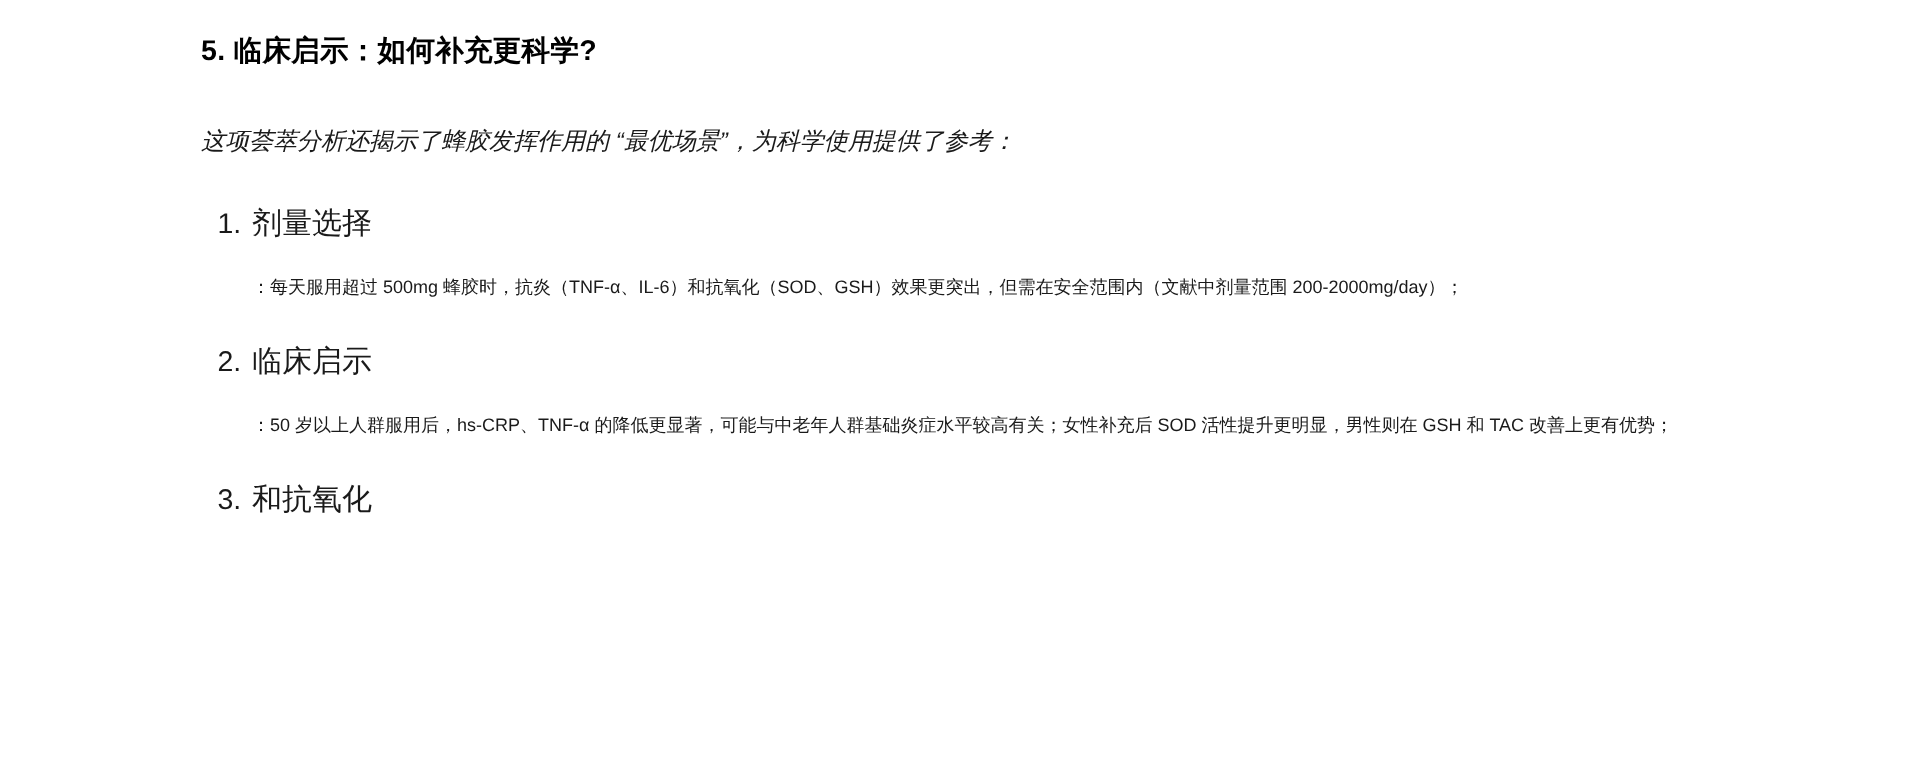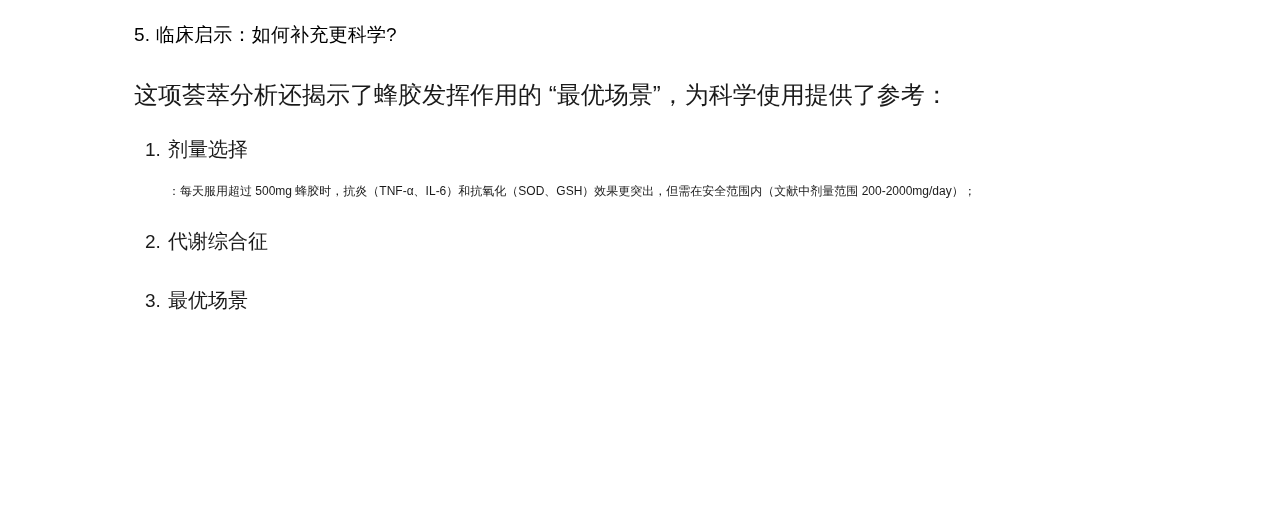--- a/index.html
+++ b/index.html
@@ -10,30 +10,31 @@
     font-family: "Liberation Sans", "DejaVu Sans", sans-serif;
     color: #1a1a1a;
     overflow: hidden;
   }
   .doc {
     padding: 20px 0 0 134px;
     width: 1180px;
   }
   .section-heading {
     font-size: 19px;
-    font-weight: 400;
+    font-weight: 700;
     line-height: 30px;
     color: #000000;
     margin: 0 0 28px 0;
     letter-spacing: 0.2px;
   }
   .intro {
-    font-size: 24px;
+    font-size: 16px;
     line-height: 33px;
     margin: 0 0 22px 0;
+    font-style: italic;
   }
   ol.insight-list {
     list-style: none;
   }
   ol.insight-list > li {
     display: flex;
     align-items: flex-start;
     margin-bottom: 17px;
   }
   .li-num {
@@ -75,25 +76,26 @@
       <span class="li-num">1.</span>
       <div class="li-content">
         <span class="li-title">剂量选择</span>
         <div class="li-body">：每天服用超过 500mg 蜂胶时，抗炎（TNF-α、IL-6）和抗氧化（SOD、GSH）效果更突出，但需在安全范围内（文献中剂量范围 200-2000mg/day）；</div>
       </div>
     </li>
 
     <li>
       <span class="li-num">2.</span>
       <div class="li-content">
-        <span class="li-title">代谢综合征</span>
+        <span class="li-title">临床启示</span>
+        <div class="li-body">：50 岁以上人群服用后，hs-CRP、TNF-α 的降低更显著，可能与中老年人群基础炎症水平较高有关；女性补充后 SOD 活性提升更明显，男性则在 GSH 和 TAC 改善上更有优势；</div>
       </div>
     </li>
 
     <li>
       <span class="li-num">3.</span>
       <div class="li-content">
-        <span class="li-title">最优场景</span>
+        <span class="li-title">和抗氧化</span>
       </div>
     </li>
 
   </ol>
 </div>
 
 </body></html>

